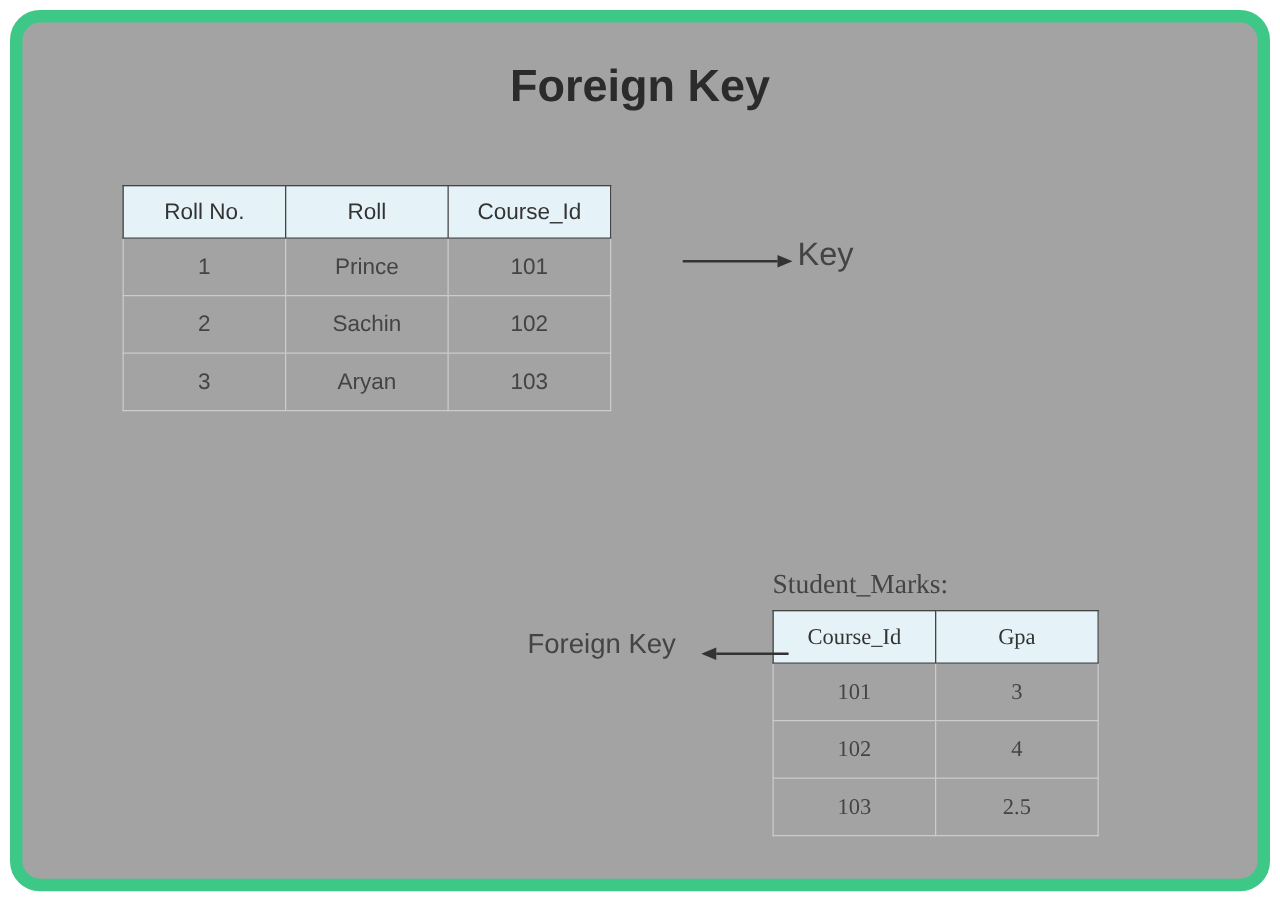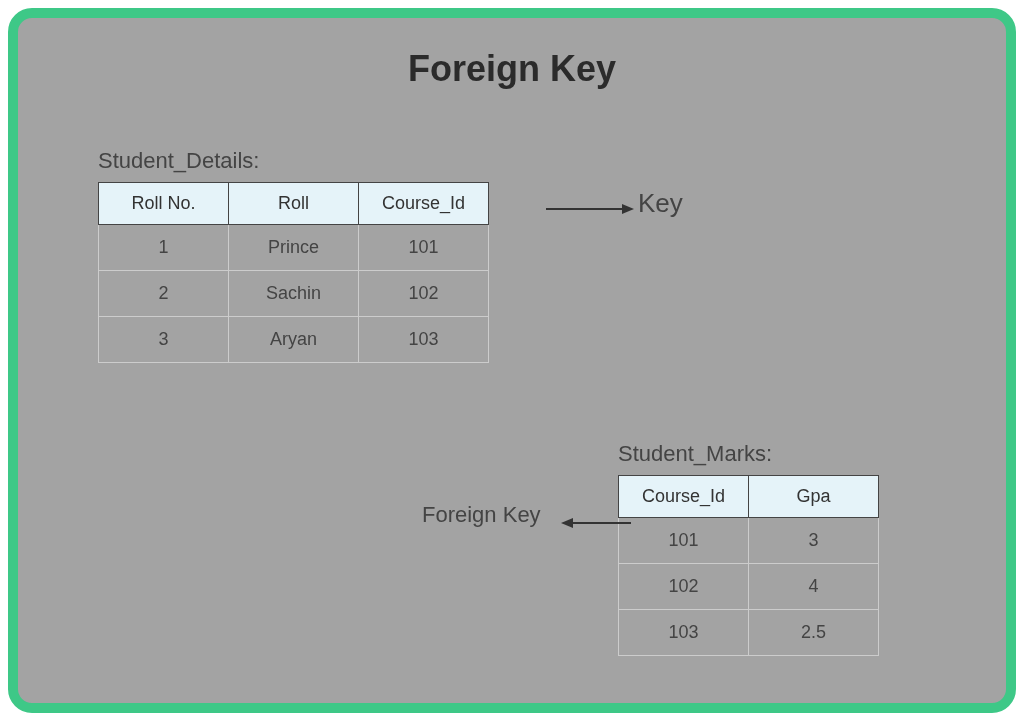--- a/index.html
+++ b/index.html
@@ -32,22 +32,23 @@
       color: #2b2b2b;
       margin-bottom: 30px;
     }
     .table1-container {
       position: absolute;
       top: 130px;
       left: 80px;
     }
     .table2-container {
       position: absolute;
-      top: 423px;
+      top: 436px;
       left: 600px;
+      font-family: Liberation Serif, serif;
     }
     .table-label {
       font-size: 22px;
       color: #444;
       margin-bottom: 8px;
     }
     table {
       border-collapse: collapse;
     }
     th {
@@ -105,21 +106,20 @@
       fill: #333;
     }
   </style>
 </head>
 <body>
 
 <div class="outer-frame">
   <h1 class="title">Foreign Key</h1>
 
   <div class="table1-container">
-    <div class="table-label">Student_Details:</div>
     <table class="table1">
       <thead>
         <tr>
           <th>Roll No.</th>
           <th>Roll</th>
           <th>Course_Id</th>
         </tr>
       </thead>
       <tbody>
         <tr>

